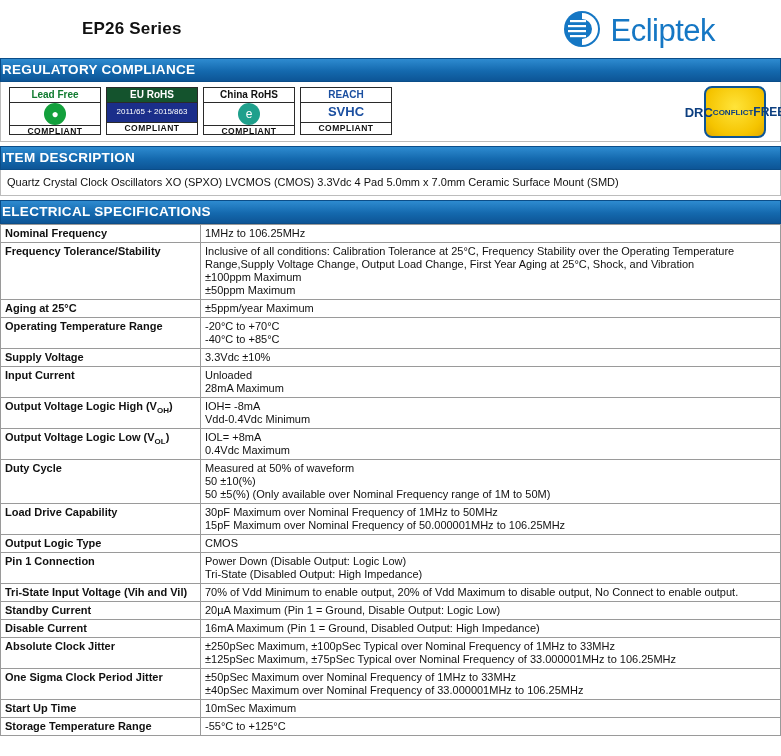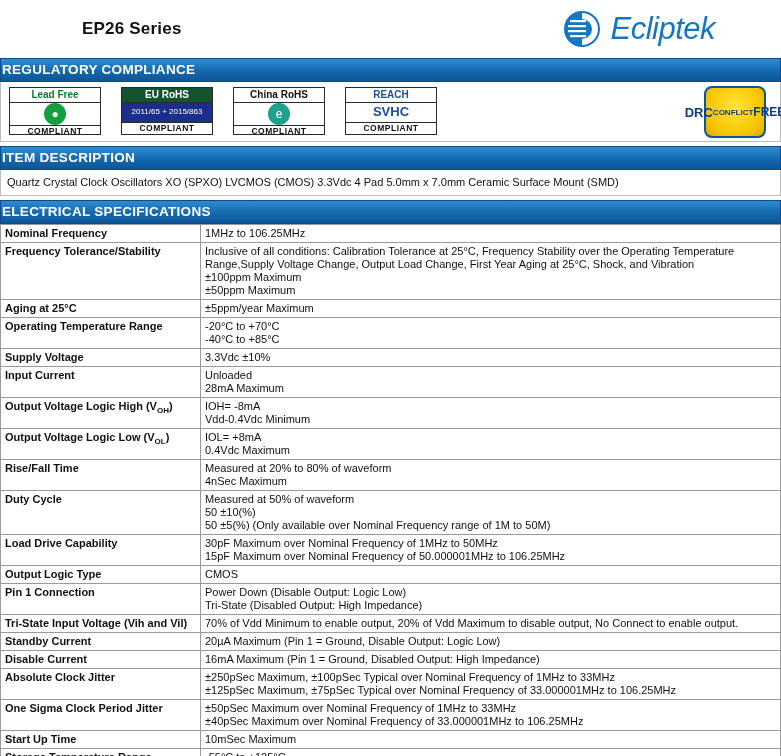--- a/index.html
+++ b/index.html
@@ -25,24 +25,23 @@
   .series-title {
     font-size: 17px;
     font-weight: bold;
     color: #111111;
     margin-left: 72px;
     letter-spacing: 0.2px;
   }
   .brand {
     margin-left: auto;
     display: flex;
-    align-items: center;
+    align-items: flex-end;
     gap: 8px;
     padding-right: 56px;
-    font-style: italic;
   }
   .brand-mark {
     width: 40px; height: 40px;
     position: relative;
   }
   .brand-name {
     font-size: 31px;
     color: #1577c4;
     letter-spacing: -0.5px;
   }
@@ -59,21 +58,21 @@
   }
   .section-gap { height: 4px; }
 
   
   .compliance {
     border: 1px solid #bcbcbc;
     border-top: none;
     padding: 6px 8px 8px 8px;
     display: flex;
     align-items: center;
-    gap: 20px;
+    gap: 5px;
     position: relative;
     height: 60px;
   }
   .badge {
     border: 1px solid #2a2a2a;
     background: #ffffff;
     width: 92px;
     height: 48px;
     display: flex;
     flex-direction: column;
@@ -299,27 +298,20 @@
           </td>
         </tr>
         <tr>
           <td class="param">Output Voltage Logic Low (V<span class="sub">OL</span>)</td>
           <td class="value">
             <span class="val-line">IOL= +8mA</span>
             <span class="val-line">0.4Vdc Maximum</span>
           </td>
         </tr>
         <tr>
-          <td class="param">Rise/Fall Time</td>
-          <td class="value">
-            <span class="val-line">Measured at 20% to 80% of waveform</span>
-            <span class="val-line">4nSec Maximum</span>
-          </td>
-        </tr>
-        <tr>
           <td class="param">Duty Cycle</td>
           <td class="value">
             <span class="val-line">Measured at 50% of waveform</span>
             <span class="val-line">50 ±10(%)</span>
             <span class="val-line">50 ±5(%) (Only available over Nominal Frequency range of 1M to 50M)</span>
           </td>
         </tr>
         <tr>
           <td class="param">Load Drive Capability</td>
           <td class="value">

